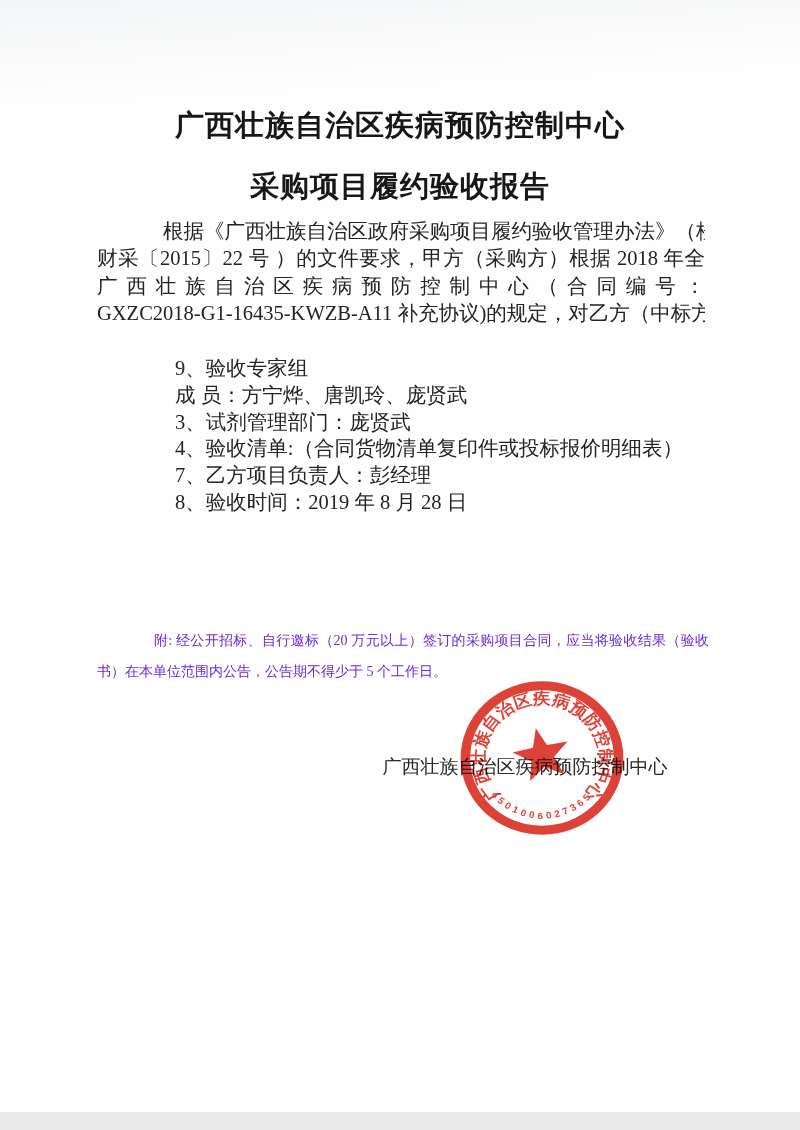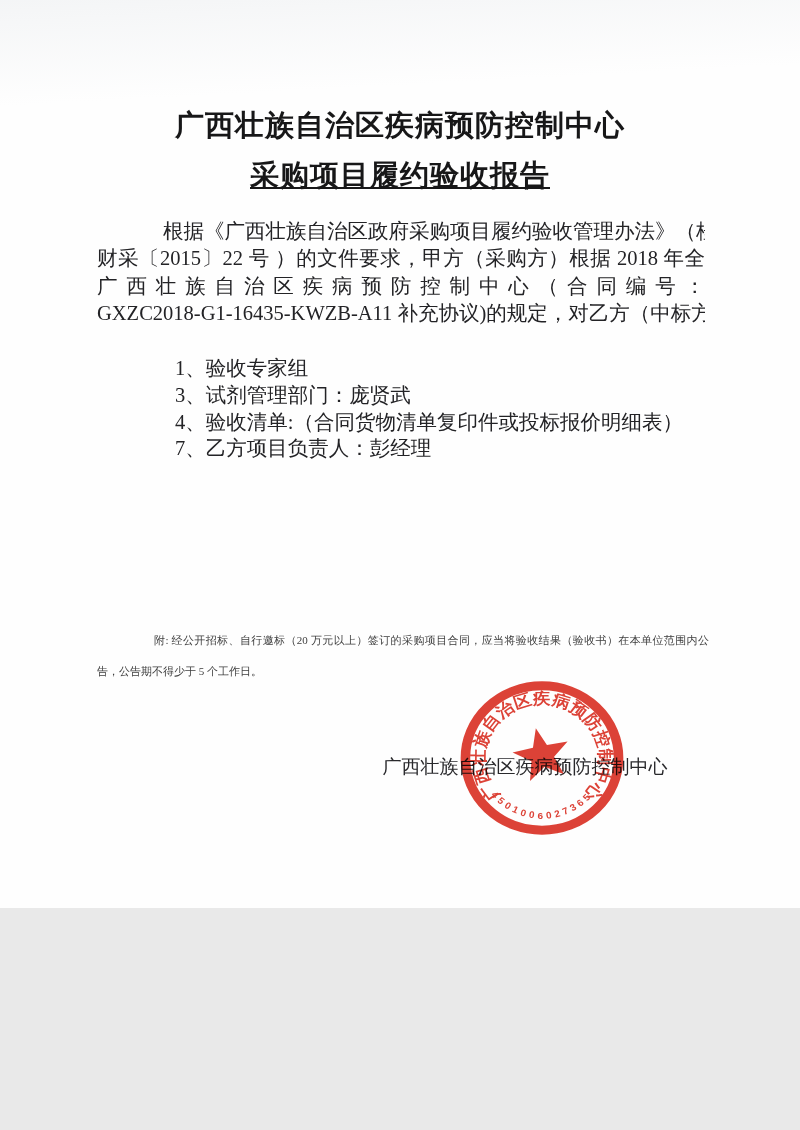--- a/index.html
+++ b/index.html
@@ -2,21 +2,21 @@
 <html><head>
 <meta charset="utf-8">
 <style>
   html,body{margin:0;padding:0;}
   body{
     background:#e9e9e9;
     font-family:"Liberation Serif","DejaVu Serif",serif;
   }
   .page{
     position:relative;
-    width:800px;height:908px;
+    width:800px;height:1112px;
     margin:0 auto;
     background:#fefefe;
     overflow:hidden;
     color:#27272a;
   }
   .scan-shade{
     position:absolute;left:0;top:0;width:800px;height:110px;
     background:linear-gradient(177deg,#edeff1 0%, rgba(255,255,255,0) 70%);
     opacity:.6;
     pointer-events:none;
@@ -24,21 +24,21 @@
   .title{
     position:absolute;left:0;width:800px;
     text-align:center;
     font-family:"Liberation Sans","DejaVu Sans",sans-serif;
     font-weight:700;
     font-size:29px;
     letter-spacing:1px;
     color:#171718;
   }
   .title.l1{top:106px;}
-  .title.l2{top:156px;text-decoration:underline;}
+  .title.l2{top:167px;}
   .body-block{
     position:absolute;left:97px;top:218px;width:608px;
     font-size:20.5px;line-height:27.4px;
     color:#232326;
   }
   .pline{
     text-align:justify;
     text-align-last:justify;
     white-space:nowrap;
     overflow:hidden;
@@ -47,24 +47,24 @@
   .pline.lastline{text-align-last:left;white-space:normal;}
   .list-block{
     position:absolute;left:97px;top:355px;width:608px;
     padding-left:0;
     font-size:20.5px;line-height:26.8px;
     color:#232326;
   }
   .litem{padding-left:78px;}
   .note-block{
     position:absolute;left:97px;top:625px;width:612px;
-    font-size:11px;line-height:31px;
+    font-size:14px;line-height:31px;
     text-align:justify;
     text-indent:57px;
-    color:#404040;
+    color:#6d28d9;
   }
   .sig-block{
     position:absolute;left:365px;top:752px;width:320px;
     text-align:center;
     font-size:19px;line-height:29px;
     color:#29292c;
   }
   .stamp{
     position:absolute;left:455px;top:676px;
     width:174px;height:164px;
@@ -97,24 +97,26 @@
   <div class="title l2">采购项目履约验收报告</div>
 
   <div class="body-block">
     <div class="pline indent">根据《广西壮族自治区政府采购项目履约验收管理办法》（桂</div>
     <div class="pline">财采〔2015〕22 号  ）的文件要求，甲方（采购方）根据 2018 年全</div>
     <div class="pline">广西壮族自治区疾病预防控制中心（合同编号：</div>
     <div class="pline">GXZC2018-G1-16435-KWZB-A11 补充协议)的规定，对乙方（中标方）</div>
   </div>
 
   <div class="list-block">
-    <div class="litem">1、验收专家组</div>
+    <div class="litem">9、验收专家组</div>
+    <div class="litem">成 员：方宁烨、唐凯玲、庞贤武</div>
     <div class="litem">3、试剂管理部门：庞贤武</div>
     <div class="litem">4、验收清单:（合同货物清单复印件或投标报价明细表）</div>
     <div class="litem">7、乙方项目负责人：彭经理</div>
+    <div class="litem">8、验收时间：2019 年 8 月 28 日</div>
   </div>
 
   <div class="note-block">附: 经公开招标、自行邀标（20 万元以上）签订的采购项目合同，应当将验收结果（验收书）在本单位范围内公告，公告期不得少于 5 个工作日。</div>
 
   <div class="sig-block">
     <div>广西壮族自治区疾病预防控制中心</div>
   </div>
 
   <div class="stamp">
     <svg viewBox="0 0 200 200" preserveAspectRatio="none">

